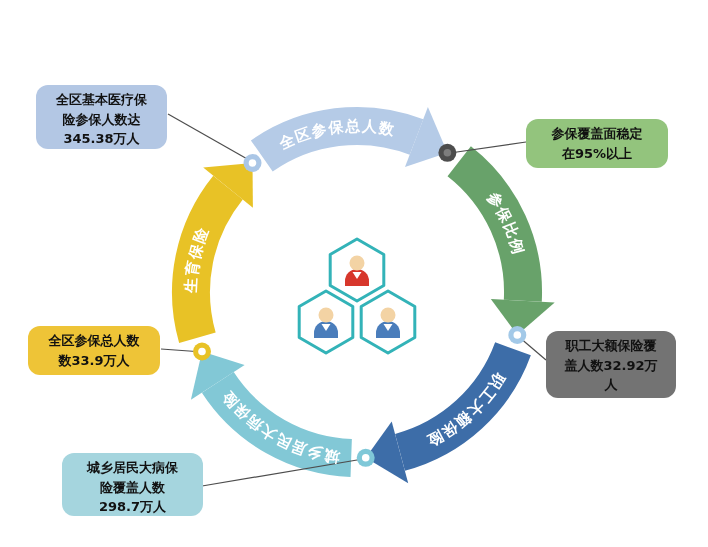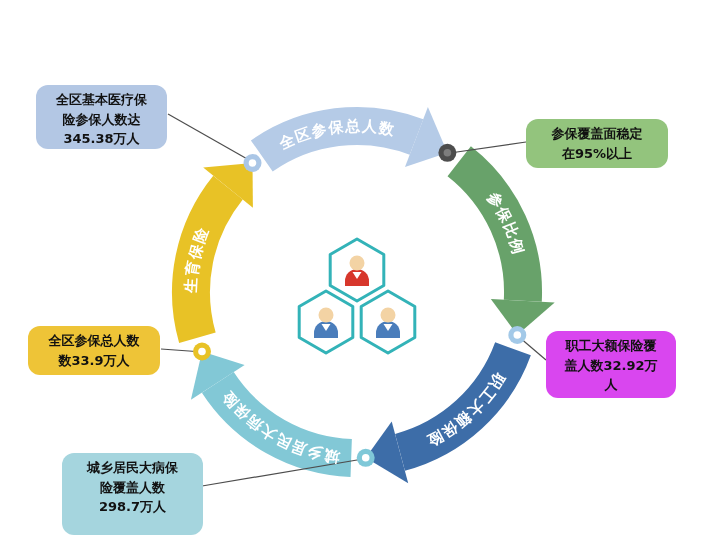--- a/index.html
+++ b/index.html
@@ -13,21 +13,21 @@
     text-align: center;
     white-space: pre-line;
     font-size: 13px; font-weight: bold; color: #111111;
     line-height: 1.5;
     padding: 5px 8px;
     border-radius: 12px;
   }
   .callout.total     { left: 36px;  top: 85px;  width: 131px; height: 64px; }
   .callout.ratio     { left: 526px; top: 119px; width: 142px; height: 49px; }
   .callout.employee  { left: 546px; top: 331px; width: 130px; height: 67px; }
-  .callout.resident  { left: 62px;  top: 453px; width: 141px; height: 82px; }
+  .callout.resident  { left: 62px;  top: 453px; width: 141px; height: 63px; }
   .callout.maternity { left: 28px;  top: 326px; width: 132px; height: 49px; }
   .arc-label { fill: #ffffff; font-size: 15px; font-weight: bold; letter-spacing: 2px; }
   .connector { stroke-width: 1.2; fill: none; }
 </style>
 </head>
 <body>
 
 <div class="stage">
 
   <svg width="708" height="547" viewBox="0 0 708 547">
@@ -120,21 +120,21 @@
     <span>全区基本医疗保
 险参保人数达
 345.38万人</span>
   </div>
 
   <div class="callout ratio" style="background-color: rgb(147, 196, 125);">
     <span>参保覆盖面稳定
 在95%以上</span>
   </div>
 
-  <div class="callout employee" style="background-color: #d946ef;">
+  <div class="callout employee" style="background-color: #737373;">
     <span>职工大额保险覆
 盖人数32.92万
 人</span>
   </div>
 
   <div class="callout resident" style="background-color: rgb(165, 213, 222);">
     <span>城乡居民大病保
 险覆盖人数
 298.7万人</span>
   </div>

